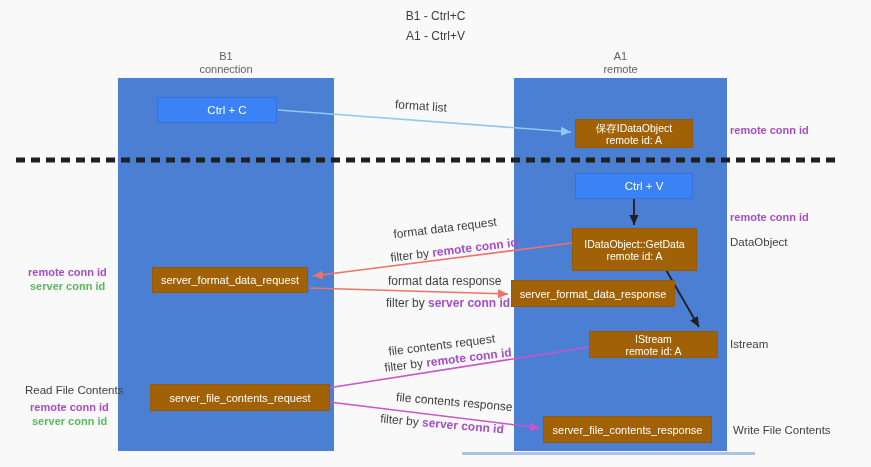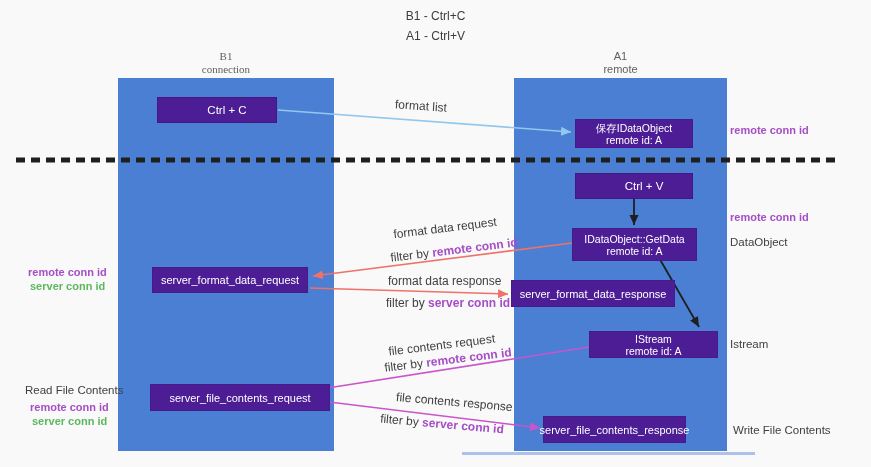--- a/index.html
+++ b/index.html
@@ -4,42 +4,42 @@
 <style>
   html,body{margin:0;padding:0;}
   body{background:#f9f9f9;font-family:"Liberation Sans",sans-serif;}
   .canvas{position:relative;width:871px;height:467px;background:#f9f9f9;overflow:hidden;}
   .title{position:absolute;left:0;right:0;top:6px;text-align:center;font-size:12px;line-height:20px;color:#3d3d3d;}
   .colhdr{position:absolute;text-align:center;font-size:11px;line-height:13px;color:#5f5f5f;}
   .lifeline{position:absolute;background:#4a7fd4;}
   .wires{position:absolute;left:0;top:0;pointer-events:none;}
   .node{position:absolute;display:flex;flex-direction:column;align-items:center;justify-content:center;
         color:#fff;text-align:center;box-sizing:border-box;}
-  .btn{background:#4c1d95;border:1px solid rgba(0,0,0,0.12);font-size:11.5px;padding-left:20px;}
-  .obox{background:#4c1d95;border:1px solid rgba(0,0,0,0.08);font-size:11px;text-align:center;}
+  .btn{background:#3b82f6;border:1px solid rgba(0,0,0,0.12);font-size:11.5px;padding-left:20px;}
+  .obox{background:#a16207;border:1px solid rgba(0,0,0,0.08);font-size:11px;text-align:center;}
   .obox .l2{font-size:10.5px;line-height:12px;}
   .obox .l1{font-size:10.5px;line-height:12px;}
   .single{font-size:11px;}
   .lbl{position:absolute;white-space:nowrap;font-size:11.5px;color:#404040;}
   .alabel{position:absolute;white-space:nowrap;font-size:12px;color:#3f3f3f;transform-origin:center;}
   .purple{color:#a64ec6;font-weight:bold;}
   .green{color:#5cb85f;font-weight:bold;}
   .bedge{position:absolute;background:#adc2e6;}
 </style>
 </head>
 <body>
 
 <div class="canvas">
 
   <div class="title">
     <div>B1 - Ctrl+C</div>
     <div>A1 - Ctrl+V</div>
   </div>
 
-  <div class="colhdr" style="left:118px;top:50px;width:216px;font-family:Liberation Serif, serif;">
+  <div class="colhdr" style="left:118px;top:50px;width:216px;">
     <div>B1</div>
     <div>connection</div>
   </div>
   <div class="colhdr" style="left:514px;top:50px;width:213px;">
     <div>A1</div>
     <div>remote</div>
   </div>
 
   <div class="lifeline" style="left:118px;top:78px;width:216px;height:373px;"></div>
   <div class="lifeline" style="left:514px;top:78px;width:213px;height:373px;"></div>
@@ -77,21 +77,21 @@
 
   <div class="node obox" style="left:575px;top:119px;width:118px;height:29px;">
     <div class="l1">保存IDataObject</div>
     <div class="l2">remote id: A</div>
   </div>
 
   <div class="node btn" style="left:575px;top:173px;width:118px;height:26px;">
     <div>Ctrl + V</div>
   </div>
 
-  <div class="node obox" style="left:572px;top:228px;width:125px;height:33px;">
+  <div class="node obox" style="left:572px;top:228px;width:125px;height:43px;">
     <div class="l1">IDataObject::GetData</div>
     <div class="l2">remote id: A</div>
   </div>
 
   <div class="node obox single" style="left:152px;top:267px;width:156px;height:26px;">
     <div>server_format_data_request</div>
   </div>
 
   <div class="node obox single" style="left:511px;top:280px;width:164px;height:27px;">
     <div>server_format_data_response</div>
@@ -99,21 +99,21 @@
 
   <div class="node obox" style="left:589px;top:331px;width:129px;height:27px;">
     <div class="l1">IStream</div>
     <div class="l2">remote id: A</div>
   </div>
 
   <div class="node obox single" style="left:150px;top:384px;width:180px;height:27px;">
     <div>server_file_contents_request</div>
   </div>
 
-  <div class="node obox single" style="left:543px;top:416px;width:143px;height:27px;">
+  <div class="node obox single" style="left:543px;top:416px;width:169px;height:27px;">
     <div>server_file_contents_response</div>
   </div>
 
   <div class="lbl purple" style="left:730px;top:124px;font-size:11px;">remote conn id</div>
   <div class="lbl purple" style="left:730px;top:211px;font-size:11px;">remote conn id</div>
   <div class="lbl" style="left:730px;top:236px;text-align:center;">DataObject</div>
   <div class="lbl" style="left:730px;top:338px;">Istream</div>
   <div class="lbl" style="left:733px;top:424px;">Write File Contents</div>
 
   <div class="lbl purple" style="left:28px;top:266px;font-size:11px;">remote conn id</div>

